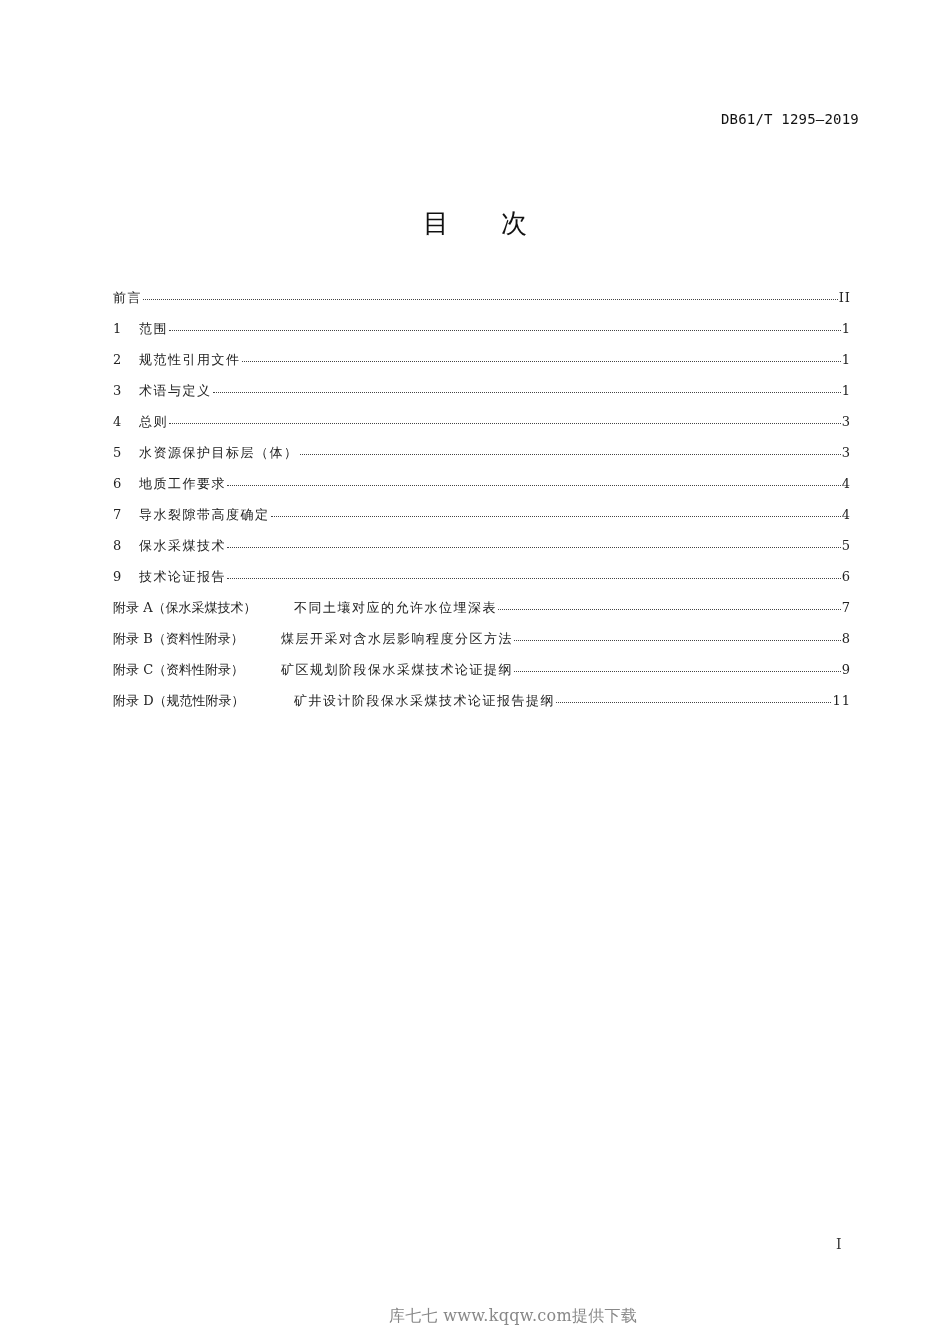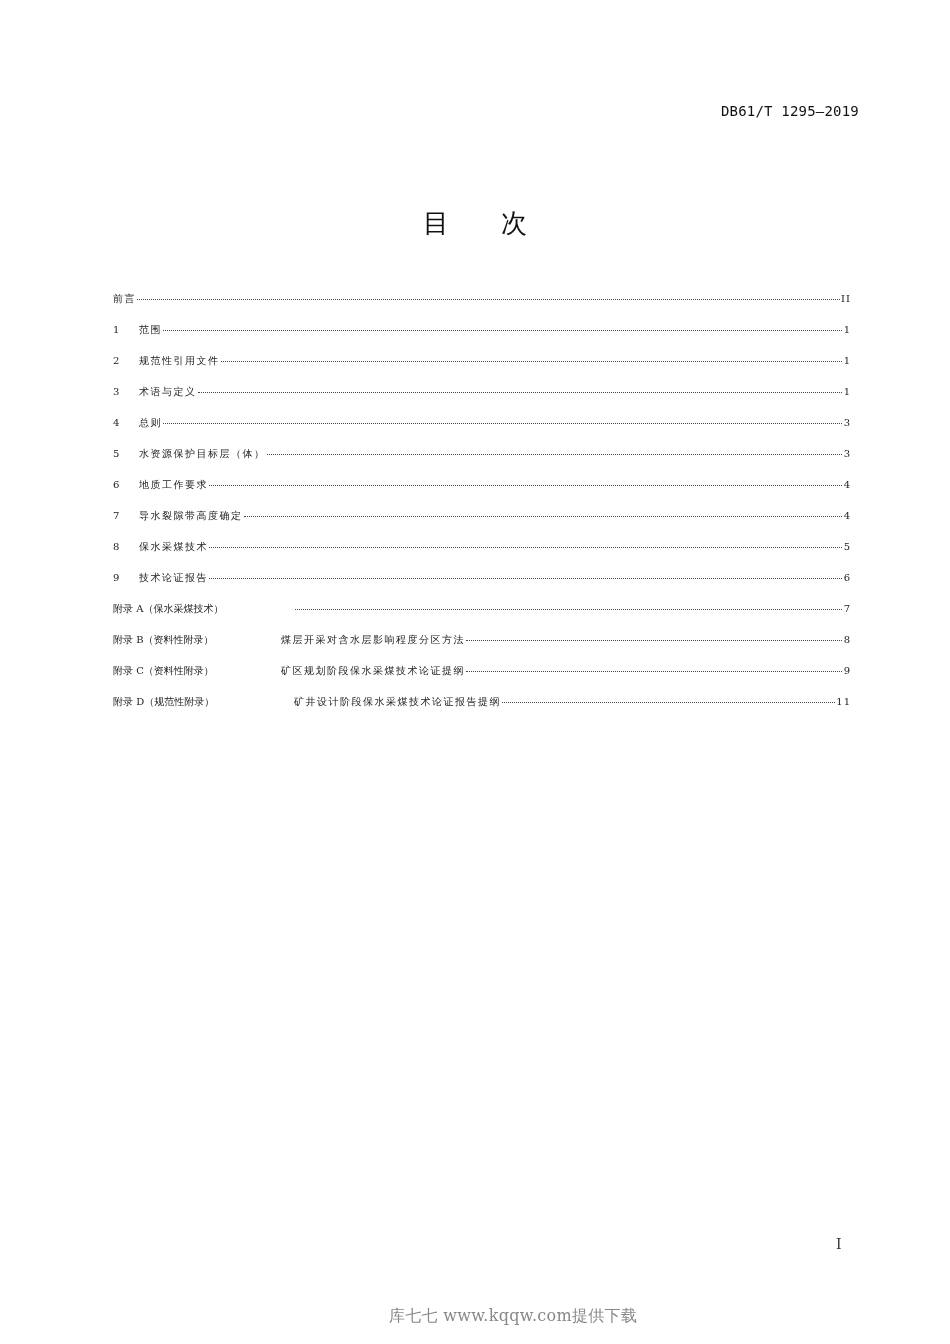--- a/index.html
+++ b/index.html
@@ -10,21 +10,21 @@
     body {
       width: 950px;
       height: 1344px;
       position: relative;
       overflow: hidden;
       font-family: "DejaVu Serif", "Liberation Serif", serif;
       color: #222222;
     }
     .doc-code {
       position: absolute;
-      top: 103px;
+      top: 111px;
       right: 91px;
       font-family: "DejaVu Sans Mono", "Liberation Mono", monospace;
       font-size: 14px;
       color: #111111;
       letter-spacing: 0.2px;
     }
     .page-title {
       position: absolute;
       top: 206px;
       left: 0;
@@ -46,21 +46,21 @@
       width: 738px;
       margin: 0;
       padding: 0;
       list-style: none;
     }
     .toc-row {
       display: flex;
       align-items: baseline;
       height: 31px;
       line-height: 24px;
-      font-size: 10px;
+      font-size: 13px;
       white-space: nowrap;
     }
     .toc-num {
       display: inline-block;
       width: 26px;
       flex: 0 0 auto;
     }
     .toc-prefix {
       display: inline-block;
       width: 181px;
@@ -177,20 +177,21 @@
   </li>
   <li class="toc-row">
     <span class="toc-num">9</span>
     <span class="toc-text">技术论证报告</span>
     <span class="toc-dots"></span>
     <span class="toc-page">6</span>
   </li>
 
   <li class="toc-row">
     <span class="toc-prefix">附录 A（保水采煤技术）</span>
+    <span class="toc-text">不同土壤对应的允许水位埋深表</span>
     <span class="toc-dots"></span>
     <span class="toc-page">7</span>
   </li>
   <li class="toc-row">
     <span class="toc-prefix wide">附录 B（资料性附录）</span>
     <span class="toc-text">煤层开采对含水层影响程度分区方法</span>
     <span class="toc-dots"></span>
     <span class="toc-page">8</span>
   </li>
   <li class="toc-row">

